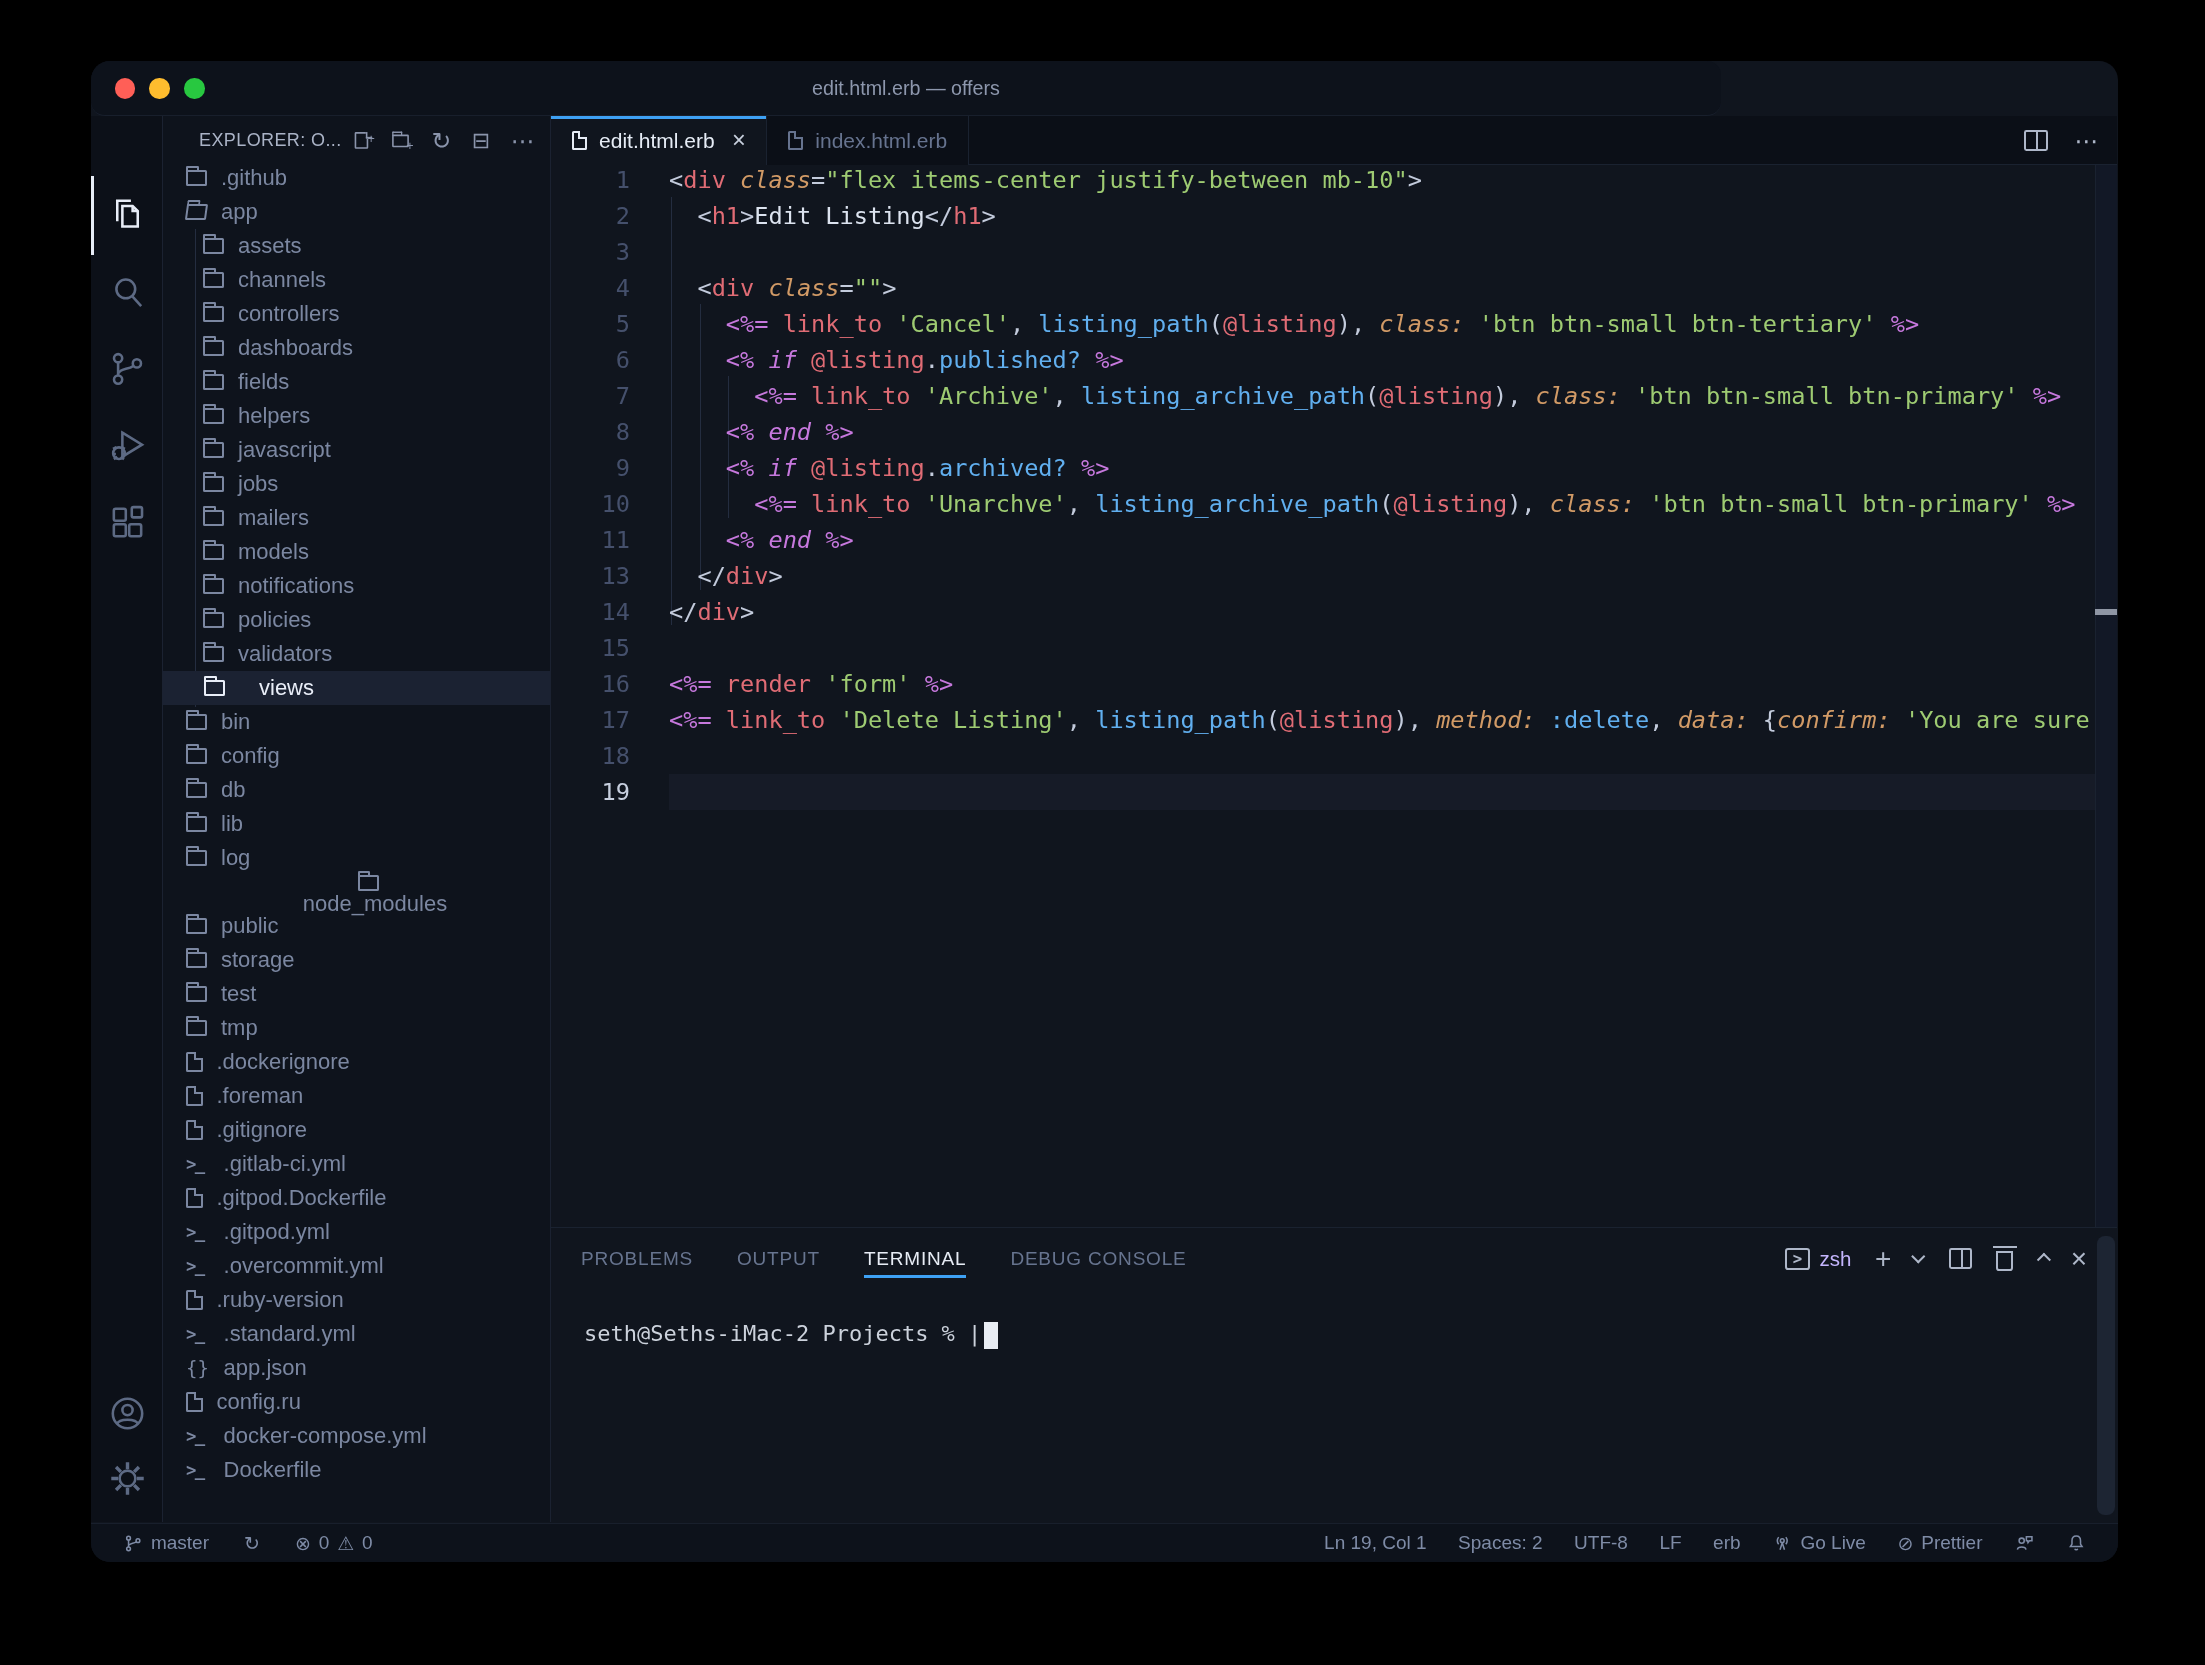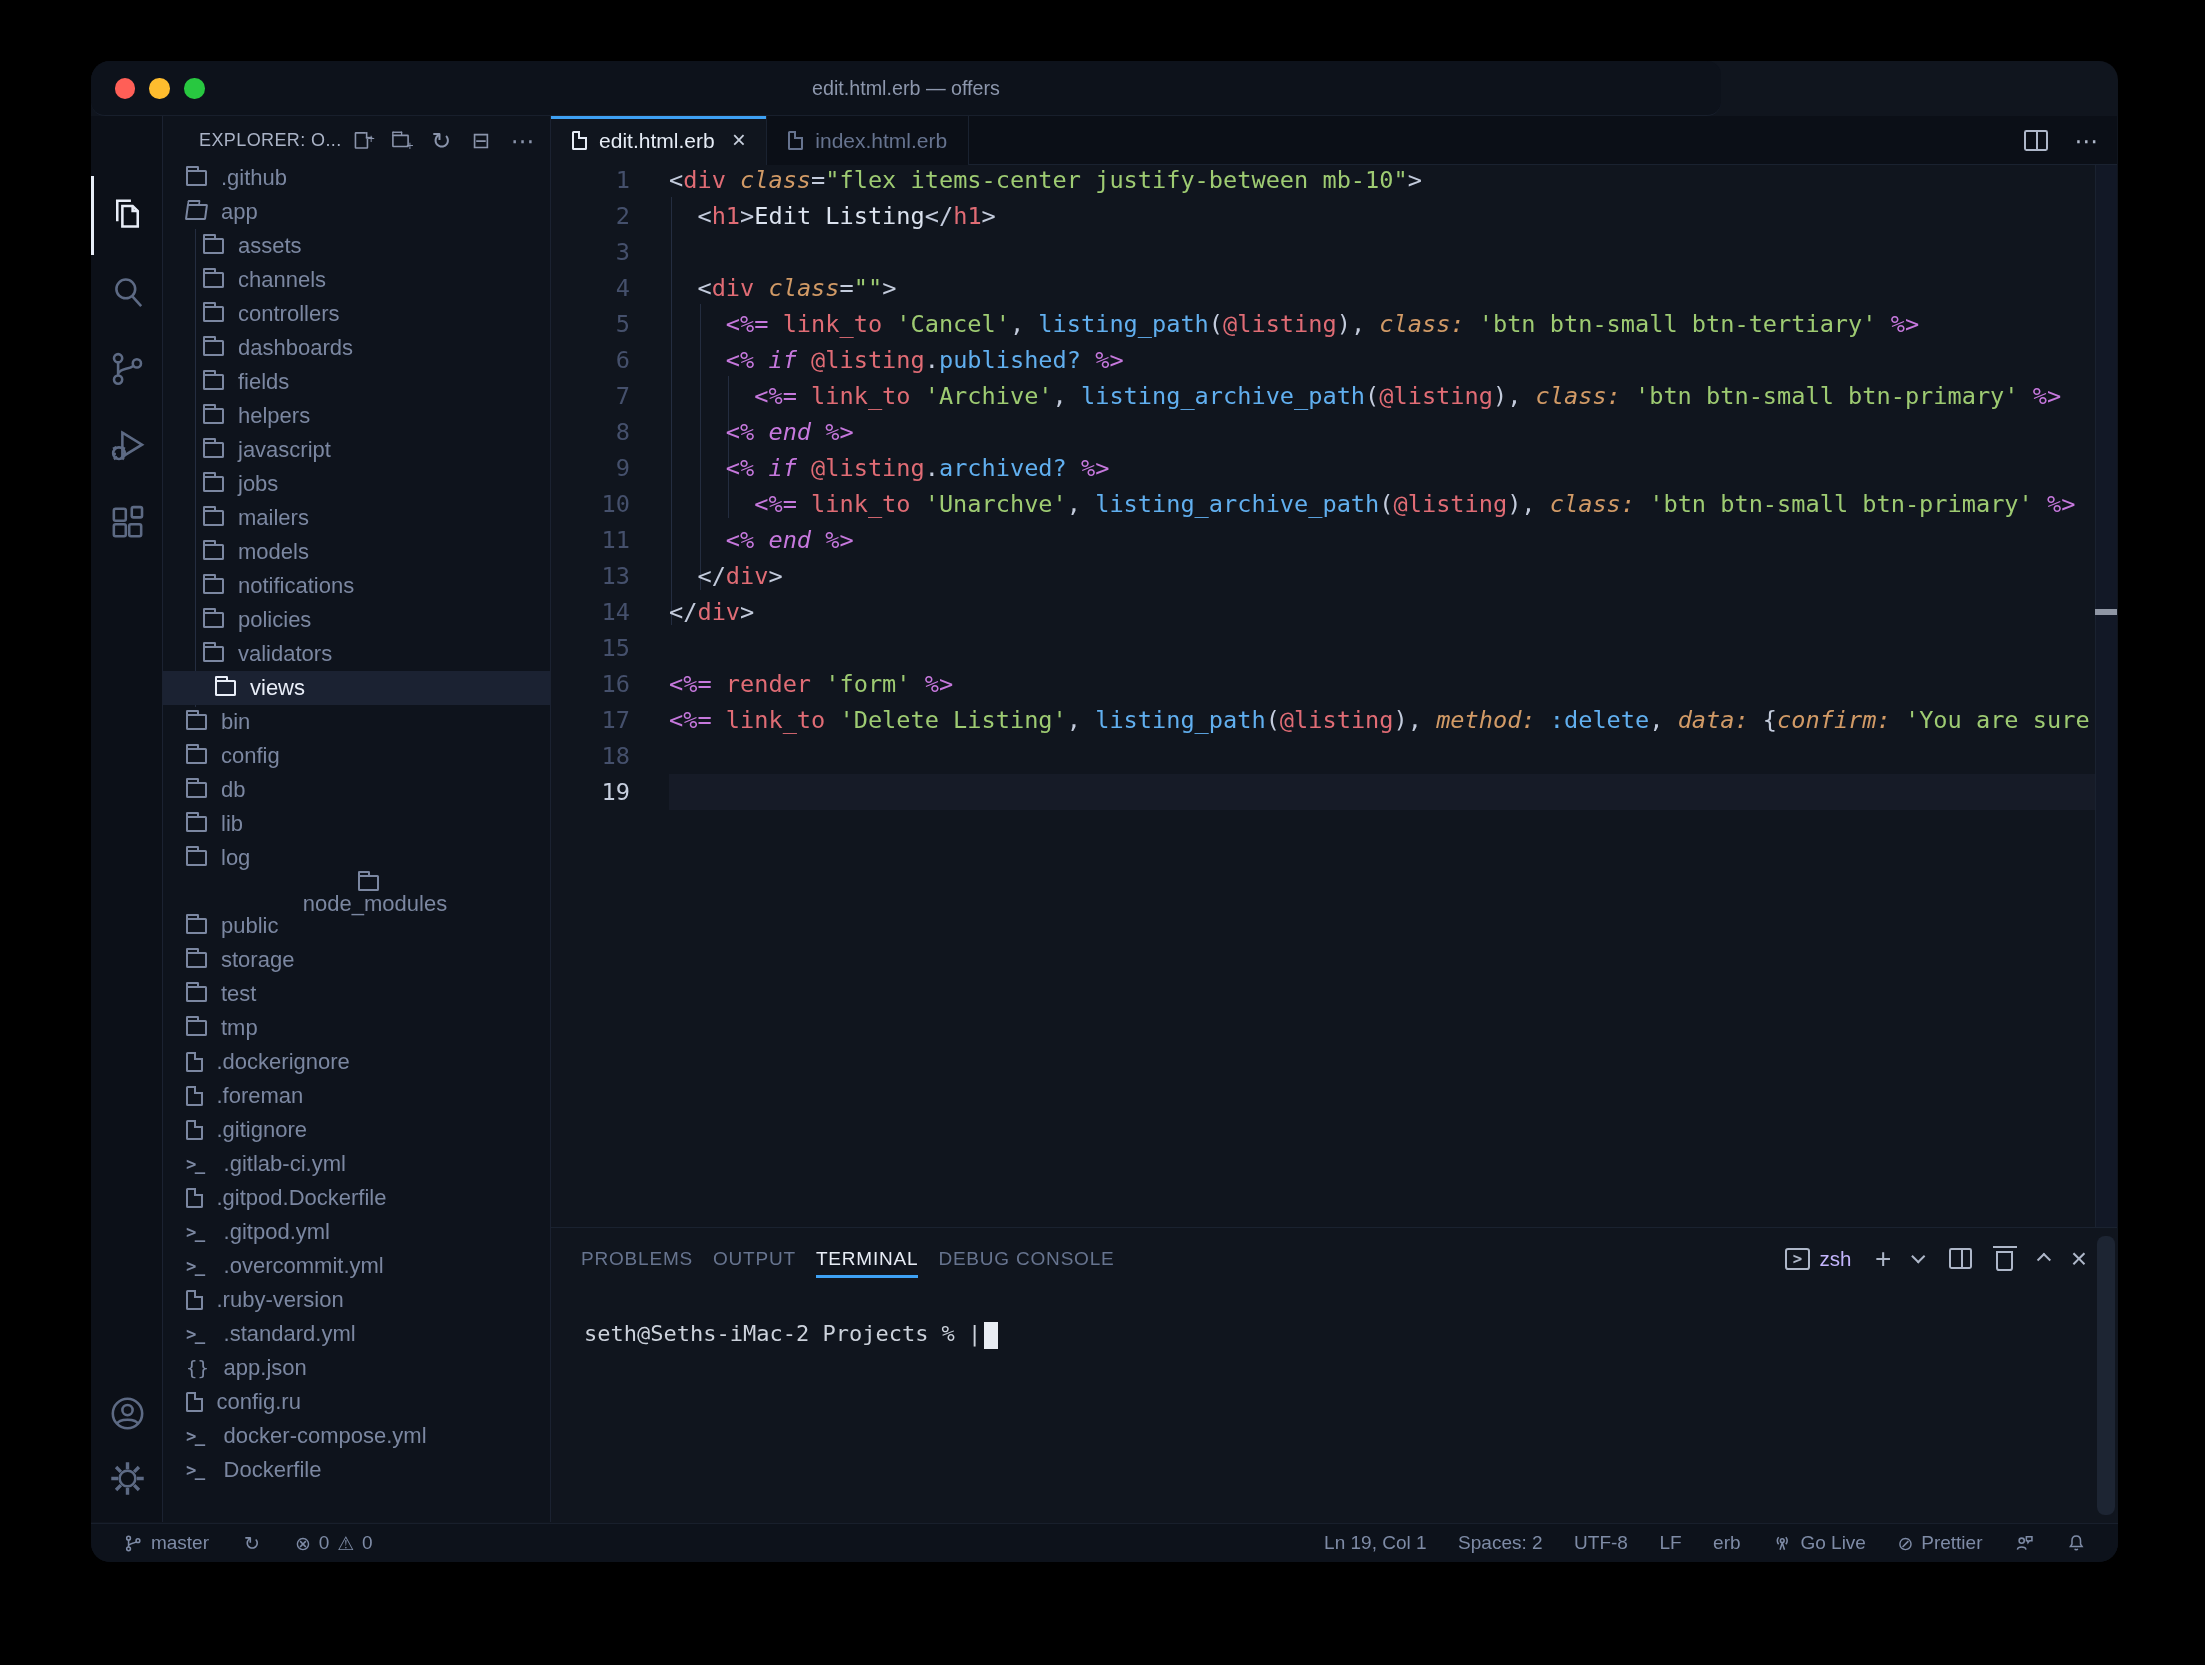--- a/index.html
+++ b/index.html
@@ -71,21 +71,21 @@
   .cl.cur .ln{color:#c7cfdf;}
   .tk-g{color:var(--gray)} .tk-r{color:var(--red)} .tk-o{color:var(--orange);font-style:italic}
   .tk-s{color:var(--green)} .tk-p{color:var(--purple)} .tk-pi{color:var(--purple);font-style:italic}
   .tk-b{color:var(--blue)} .tk-w{color:var(--white)}
   .iguide{position:absolute;width:0.8px;background:#242d40;}
   .scrollstrip{position:absolute;right:0;top:49px;width:22px;height:1062px;background:#121826;border-left:0.8px solid #1a2230;}
   .ruler-mark{position:absolute;right:0;top:444px;width:22px;height:5.5px;background:#8f96a4;}
 
   
   .panel{position:absolute;left:460px;top:1166px;width:1566px;height:295px;background:#10151e;border-top:0.8px solid #1a2230;}
-  .panel-tabs{position:absolute;left:30px;top:0;height:61px;display:flex;gap:20px;align-items:center;}
+  .panel-tabs{position:absolute;left:30px;top:0;height:61px;display:flex;gap:44px;align-items:center;}
   .ptab{position:relative;height:61px;display:flex;align-items:center;font-size:19px;letter-spacing:0.8px;color:#67748f;}
   .ptab.active{color:#e7ecf5;}
   .ptab.active::after{content:'';position:absolute;left:0;bottom:11px;width:100%;height:3.1px;background:var(--accent);}
   .panel-actions{position:absolute;right:30px;top:0;height:61px;display:flex;align-items:center;gap:23.6px;color:#aeb7c9;font-size:20.5px;}
   .ic-termbox{display:inline-flex;align-items:center;justify-content:center;width:25px;height:22px;border:2px solid currentColor;border-radius:3.1px;font-family:"DejaVu Sans Mono",monospace;font-size:15.7px;font-weight:bold;}
   .zsh-lbl{font-size:20.5px;color:#c4b5fd;margin-left:-14px;}
   .chev{display:inline-block;width:10.2px;height:10.2px;border-left:2px solid currentColor;border-bottom:2px solid currentColor;}
   .chev.down{transform:rotate(-45deg) translateY(-2.4px);}
   .chev.up{transform:rotate(135deg) translateY(-2.4px);}
   .ic-trash{position:relative;display:inline-block;width:17.3px;height:20.5px;border:2px solid currentColor;border-top-width:2.4px;border-radius:0 0 3.1px 3.1px;margin-top:4.7px;}
@@ -236,21 +236,21 @@
           <span class="lbl">notifications</span>
         </div>
         <div class="trow" style="padding-left: 40px;">
           <span class="fold-ic"></span>
           <span class="lbl">policies</span>
         </div>
         <div class="trow" style="padding-left: 40px;">
           <span class="fold-ic"></span>
           <span class="lbl">validators</span>
         </div>
-        <div class="trow sel" style="padding-left: 52px;">
+        <div class="trow sel" style="padding-left: 41px; gap: 20px;">
           <span class="fold-ic"></span>
           <span class="lbl">views</span>
         </div>
         <div class="trow" style="padding-left: 23px;">
           <span class="fold-ic"></span>
           <span class="lbl">bin</span>
         </div>
         <div class="trow" style="padding-left: 23px;">
           <span class="fold-ic"></span>
           <span class="lbl">config</span>

